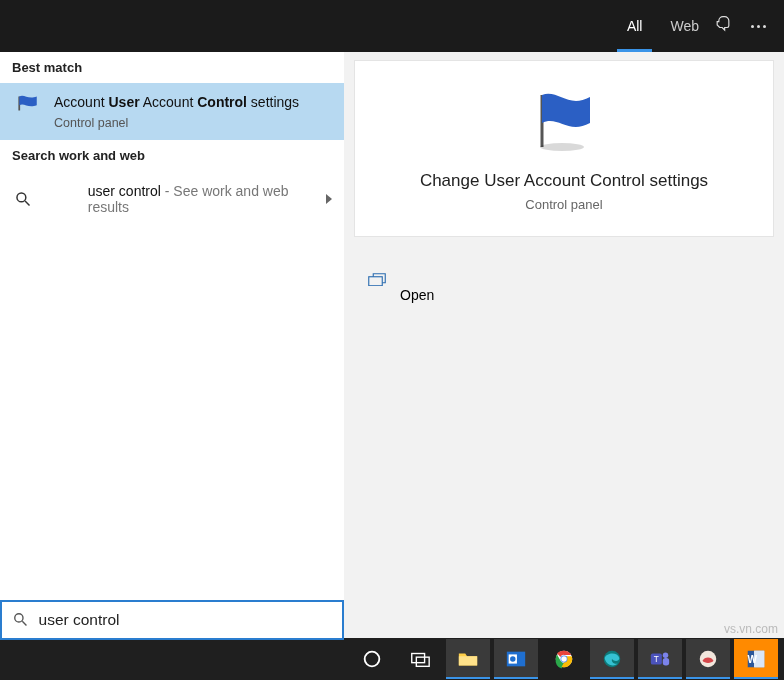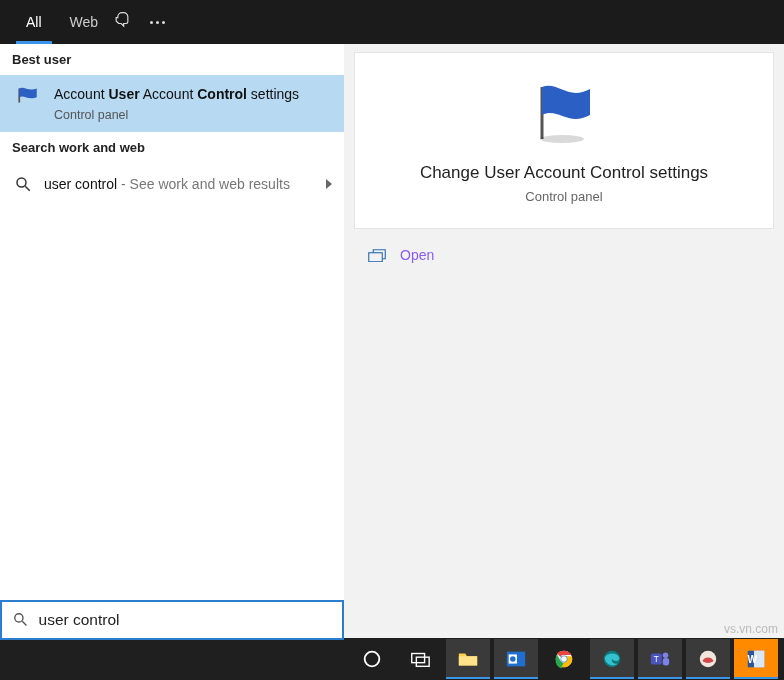--- a/index.html
+++ b/index.html
@@ -1,21 +1,21 @@
 <!DOCTYPE html>
 <html><head>
 <meta charset="utf-8">
 <style>
   * { box-sizing: border-box; margin: 0; padding: 0; font-family: "Segoe UI", sans-serif; }
   body { width: 784px; height: 680px; background: #f3f3f3; overflow: hidden; position: relative; }
 
   
   .tabbar {
-    background: #1b1b1b; height: 44px; display: flex; align-items: center;
-    padding: 0 12px; color: #ddd; font-size: 14px; justify-content: flex-start;
+    background: #1b1b1b; height: 52px; display: flex; align-items: center;
+    padding: 0 12px; color: #ddd; font-size: 14px; justify-content: flex-end;
   }
   .tabs { display: flex; align-items: stretch; height: 100%; }
   .tab { display: flex; align-items: center; padding: 0 14px; cursor: pointer; color: #ccc; position: relative; }
   .tab.active { color: #fff; }
   .tab.active::after { content:""; position:absolute; left:4px; right:4px; bottom:0; height:3px; background:#3a94e8; }
   .chev-down { display:inline-block; width:0; height:0; border-left:4px solid transparent; border-right:4px solid transparent; border-top:5px solid #ccc; margin-left:6px;}
   .tabbar-right { display:flex; align-items:center; gap:18px; padding-right:6px;}
   .feedback-icon svg, .more-icon svg { fill:#ddd; }
   .dots { display:flex; gap:3px;}
   .dots span{width:3px;height:3px;background:#ddd;border-radius:50%;}
@@ -28,32 +28,32 @@
   .section-header { font-weight:600; font-size:13px; padding:8px 12px; color:#222;}
   .result-row { display:flex; align-items:flex-start; padding:10px 12px 10px 14px; gap:12px;}
   .result-row.selected { background:#b7d9f1; }
   .flag-icon { width:28px; height:28px; flex-shrink:0; }
   .result-text { font-size:14px; color:#111; line-height:1.35;}
   .result-sub { font-size:12.5px; color:#555; margin-top:4px;}
   b { font-weight:600; }
 
   .search-web-row { display:flex; align-items:center; padding:12px 14px; gap:12px; cursor:pointer; position:relative;}
   .mag { width:18px; height:18px; }
-  .sw-text { font-size:14px; color:#111;}
+  .sw-text { font-size:14px; color:#111;margin-left:44px;}
   .sw-sub { color:#777; font-size:14px;}
   .chev-right { position:absolute; right:12px; top:50%; transform:translateY(-50%); width:0;height:0;border-top:5px solid transparent;border-bottom:5px solid transparent;border-left:6px solid #666;}
 
   
   .preview-card { background:#fff; margin:8px 10px 0 10px; border:1px solid #e4e4e4; display:flex; flex-direction:column; align-items:center; padding:28px 12px 24px 12px;}
   .big-flag { width:72px; height:64px; }
   .preview-title { font-size:17px; color:#222; margin-top:18px; text-align:center;}
   .preview-sub { font-size:13px; color:#666; margin-top:6px;}
   .action-row { display:flex; align-items:center; gap:14px; padding:18px 24px; cursor:pointer;}
   .open-icon { width:18px; height:14px; }
-  .action-label { font-size:14px; color:#8b5cf6;}
+  .action-label { font-size:14px; color:#000000;margin-top:32px;}
 
   
   .search-box { position:absolute; left:0; bottom:40px; width:344px; height:40px; background:#fff; border:2px solid #2a7dcf; display:flex; align-items:center; padding:0 10px;}
   .search-box .mag { width:18px; height:18px; margin-right:10px;}
   .search-input { border:none; outline:none; font-size:15.5px; width:100%; color:#222;}
 
   
   .taskbar { position:absolute; left:344px; right:0; bottom:0; height:42px; background:#1f1f1f; display:flex; align-items:center; padding:0 6px; gap:4px;}
   .tb-ghost { position:absolute; left:0; bottom:0; width:344px; height:40px; background:#1f1f1f;}
   .tb-item { width:46px; height:40px; display:flex; align-items:center; justify-content:center; cursor:pointer;}
@@ -80,21 +80,21 @@
           <span></span>
           <span></span>
           <span></span>
         </span>
     </span>
   </div>
 </div>
 
 <div class="body">
   <div class="left">
-    <div class="section-header">Best user</div>
+    <div class="section-header">Best match</div>
     <div class="result-row selected">
       <span class="flag-icon">
         <svg viewBox="0 0 32 32">
             <path d="M6 4 L6 20" stroke="#555" stroke-width="2"></path>
             <path d="M6 4 C12 1 16 8 26 4 L26 14 C16 18 12 11 6 14 Z" fill="#2b5fc4"></path>
           </svg>
       </span>
       <div>
         <div class="result-text">
           <span>Account </span><b>User</b><span> Account </span><b>Control</b><span> settings</span>

